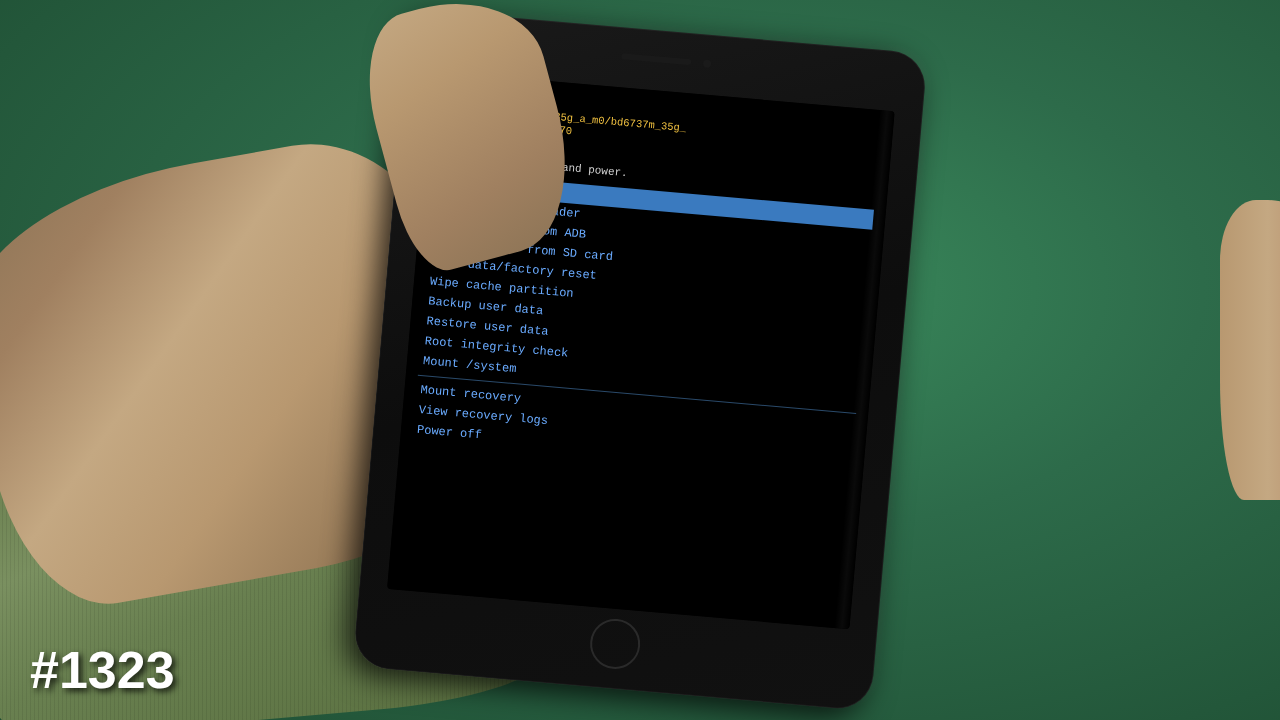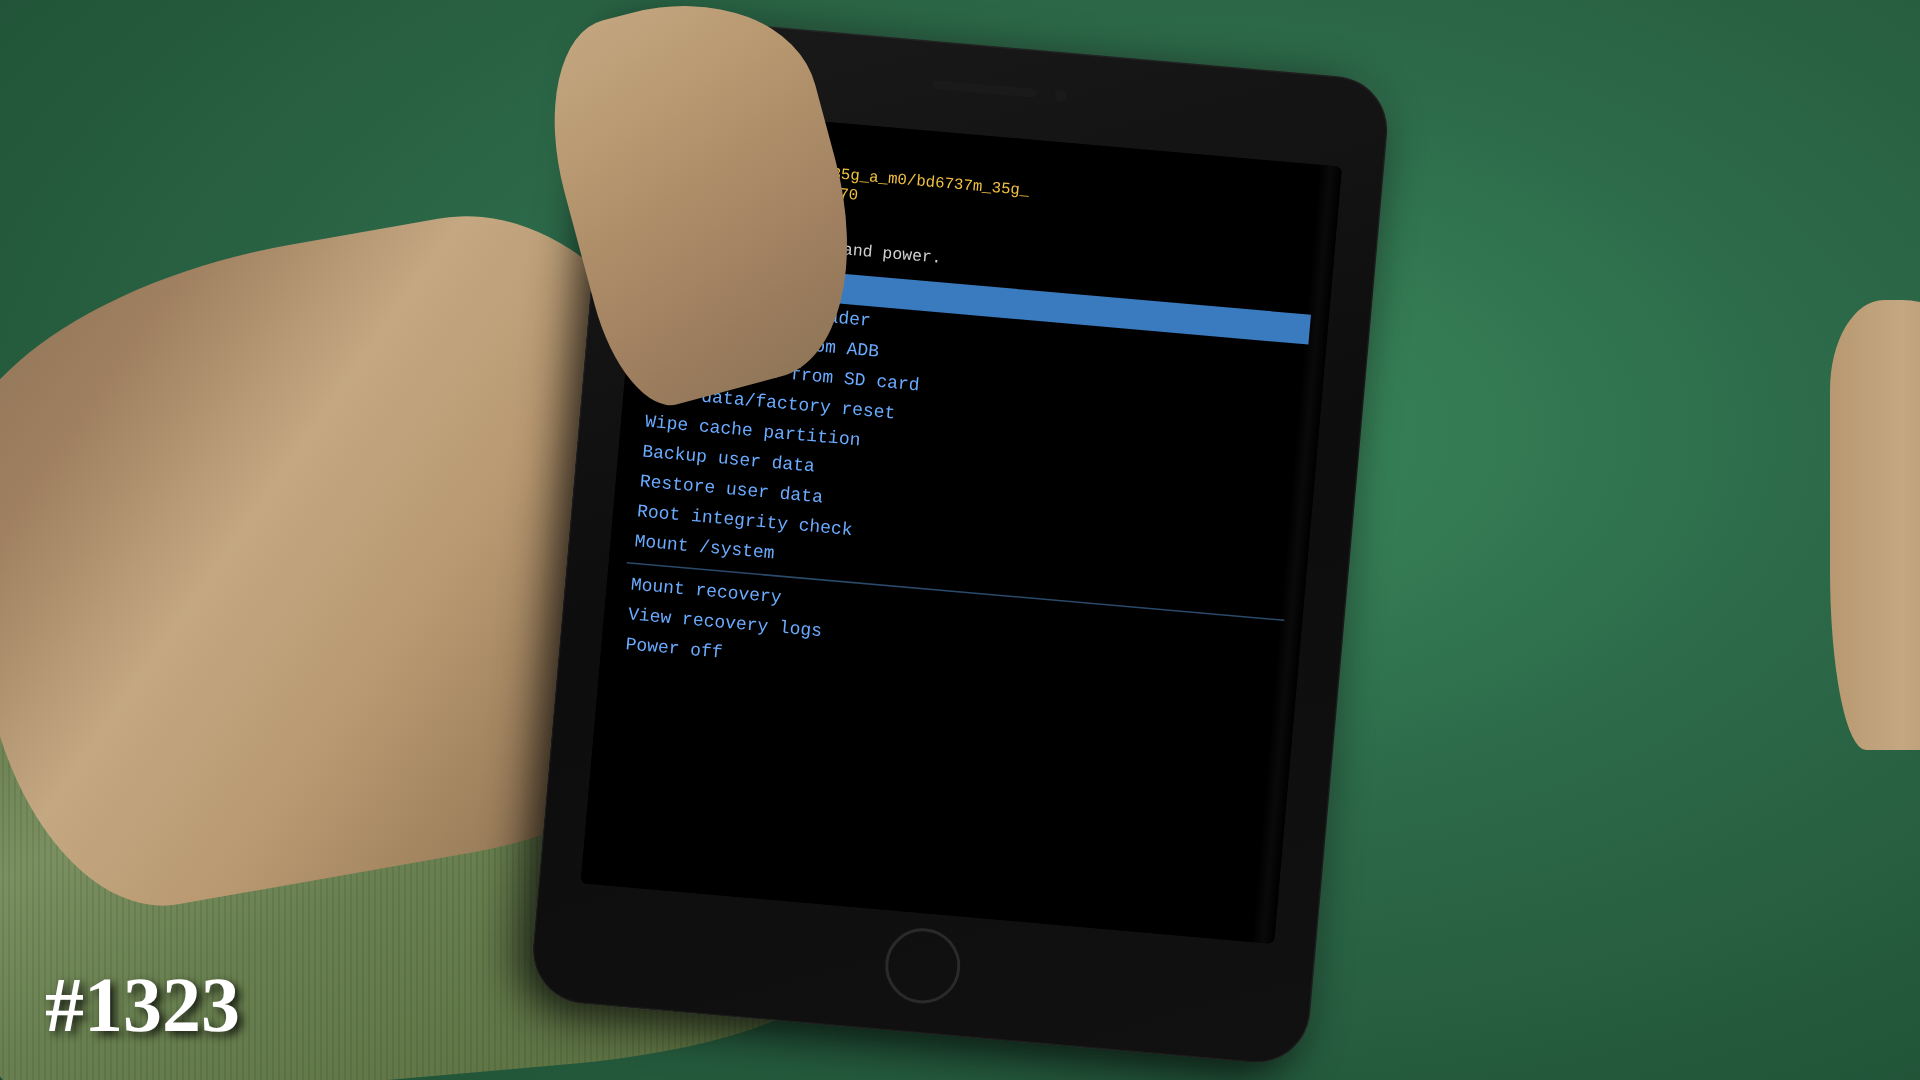--- a/index.html
+++ b/index.html
@@ -196,21 +196,21 @@
     }
 
     
     .video-number {
       position: absolute;
       bottom: 20px;
       left: 30px;
       color: #ffffff;
       font-size: 52px;
       font-weight: 900;
-      font-family: Liberation Serif, serif;
+      font-family: Liberation Sans, sans-serif;
       text-shadow: 3px 3px 6px rgba(0,0,0,0.8);
       z-index: 100;
     }
 
     
     .phone-reflection {
       position: absolute;
       top: 60px;
       right: 28px;
       width: 15px;

